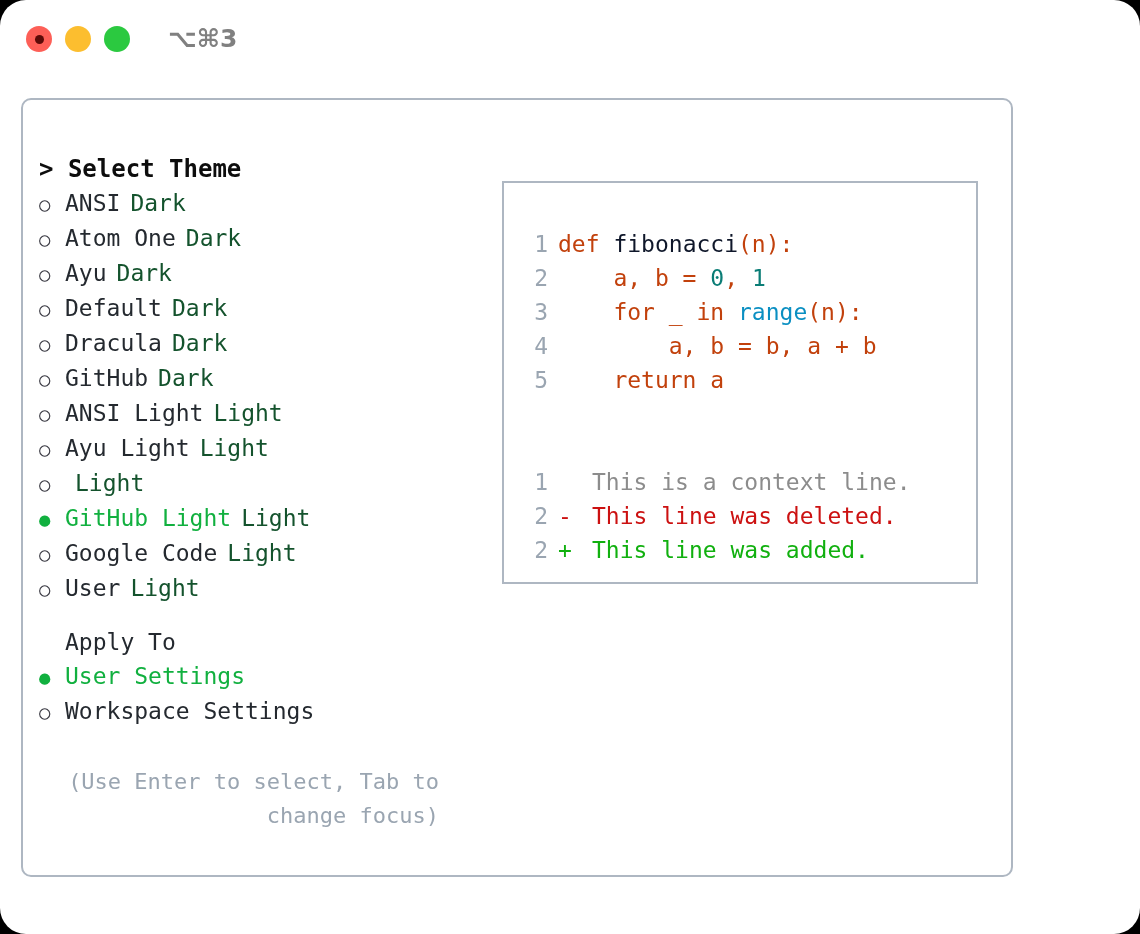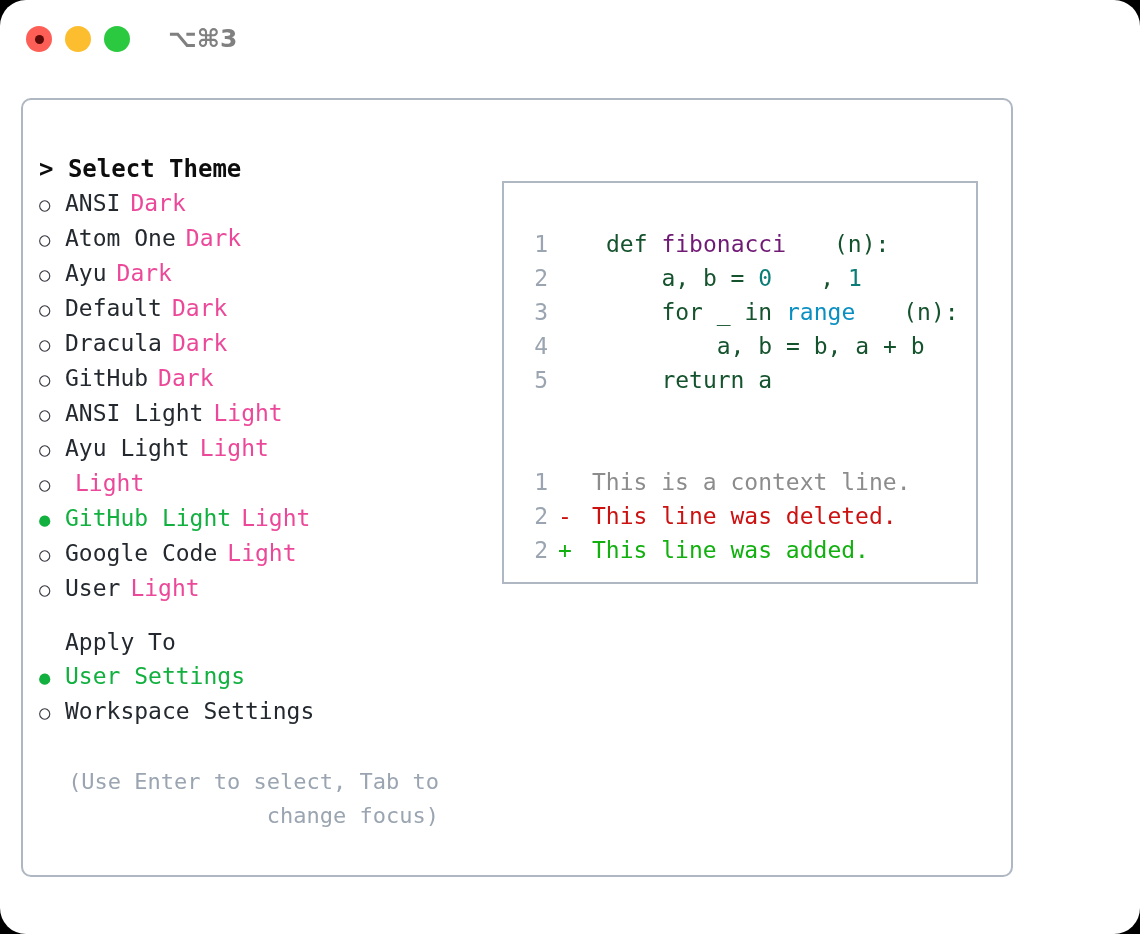--- a/index.html
+++ b/index.html
@@ -118,21 +118,21 @@
     flex: 0 0 26px;
     font-size: 19px;
     color: #3b3b44;
   }
   .opt-row.selected .opt-marker { color: #11b03f; }
   .opt-label {
     color: #24292f;
   }
   .opt-row.selected .opt-label { color: #11b03f; }
   .opt-tag {
-    color: #ec4899;
+    color: #14532d;
     margin-left: 10px;
   }
 
   .applyto {
     margin-top: 19px;
   }
   .applyto-title {
     font-size: 23px;
     color: #24292f;
     line-height: 34px;
@@ -197,24 +197,24 @@
     padding-left: 10px;
     color: #24292f;
   }
   .sign {
     flex: 0 0 34px;
     width: 34px;
     text-align: center;
   }
   .blankline { height: 34px; }
 
-  .tok-fn  { color: #701a75; }
+  .tok-fn  { color: #0f172a; }
   .tok-num { color: #0b7d76; }
   .tok-call{ color: #0a8fc2; }
-  .tok-def { color: #14532d; margin-left: 48px; }
+  .tok-def { color: #c2410c; }
 
   .diff-ctx { color: #8c8c8c; }
   .diff-del { color: #cc1111; }
   .diff-add { color: #11b00f; }
   .sign.diff-del { color: #cc1111; }
   .sign.diff-add { color: #11b00f; }
 </style>
 </head>
 <body>
 

